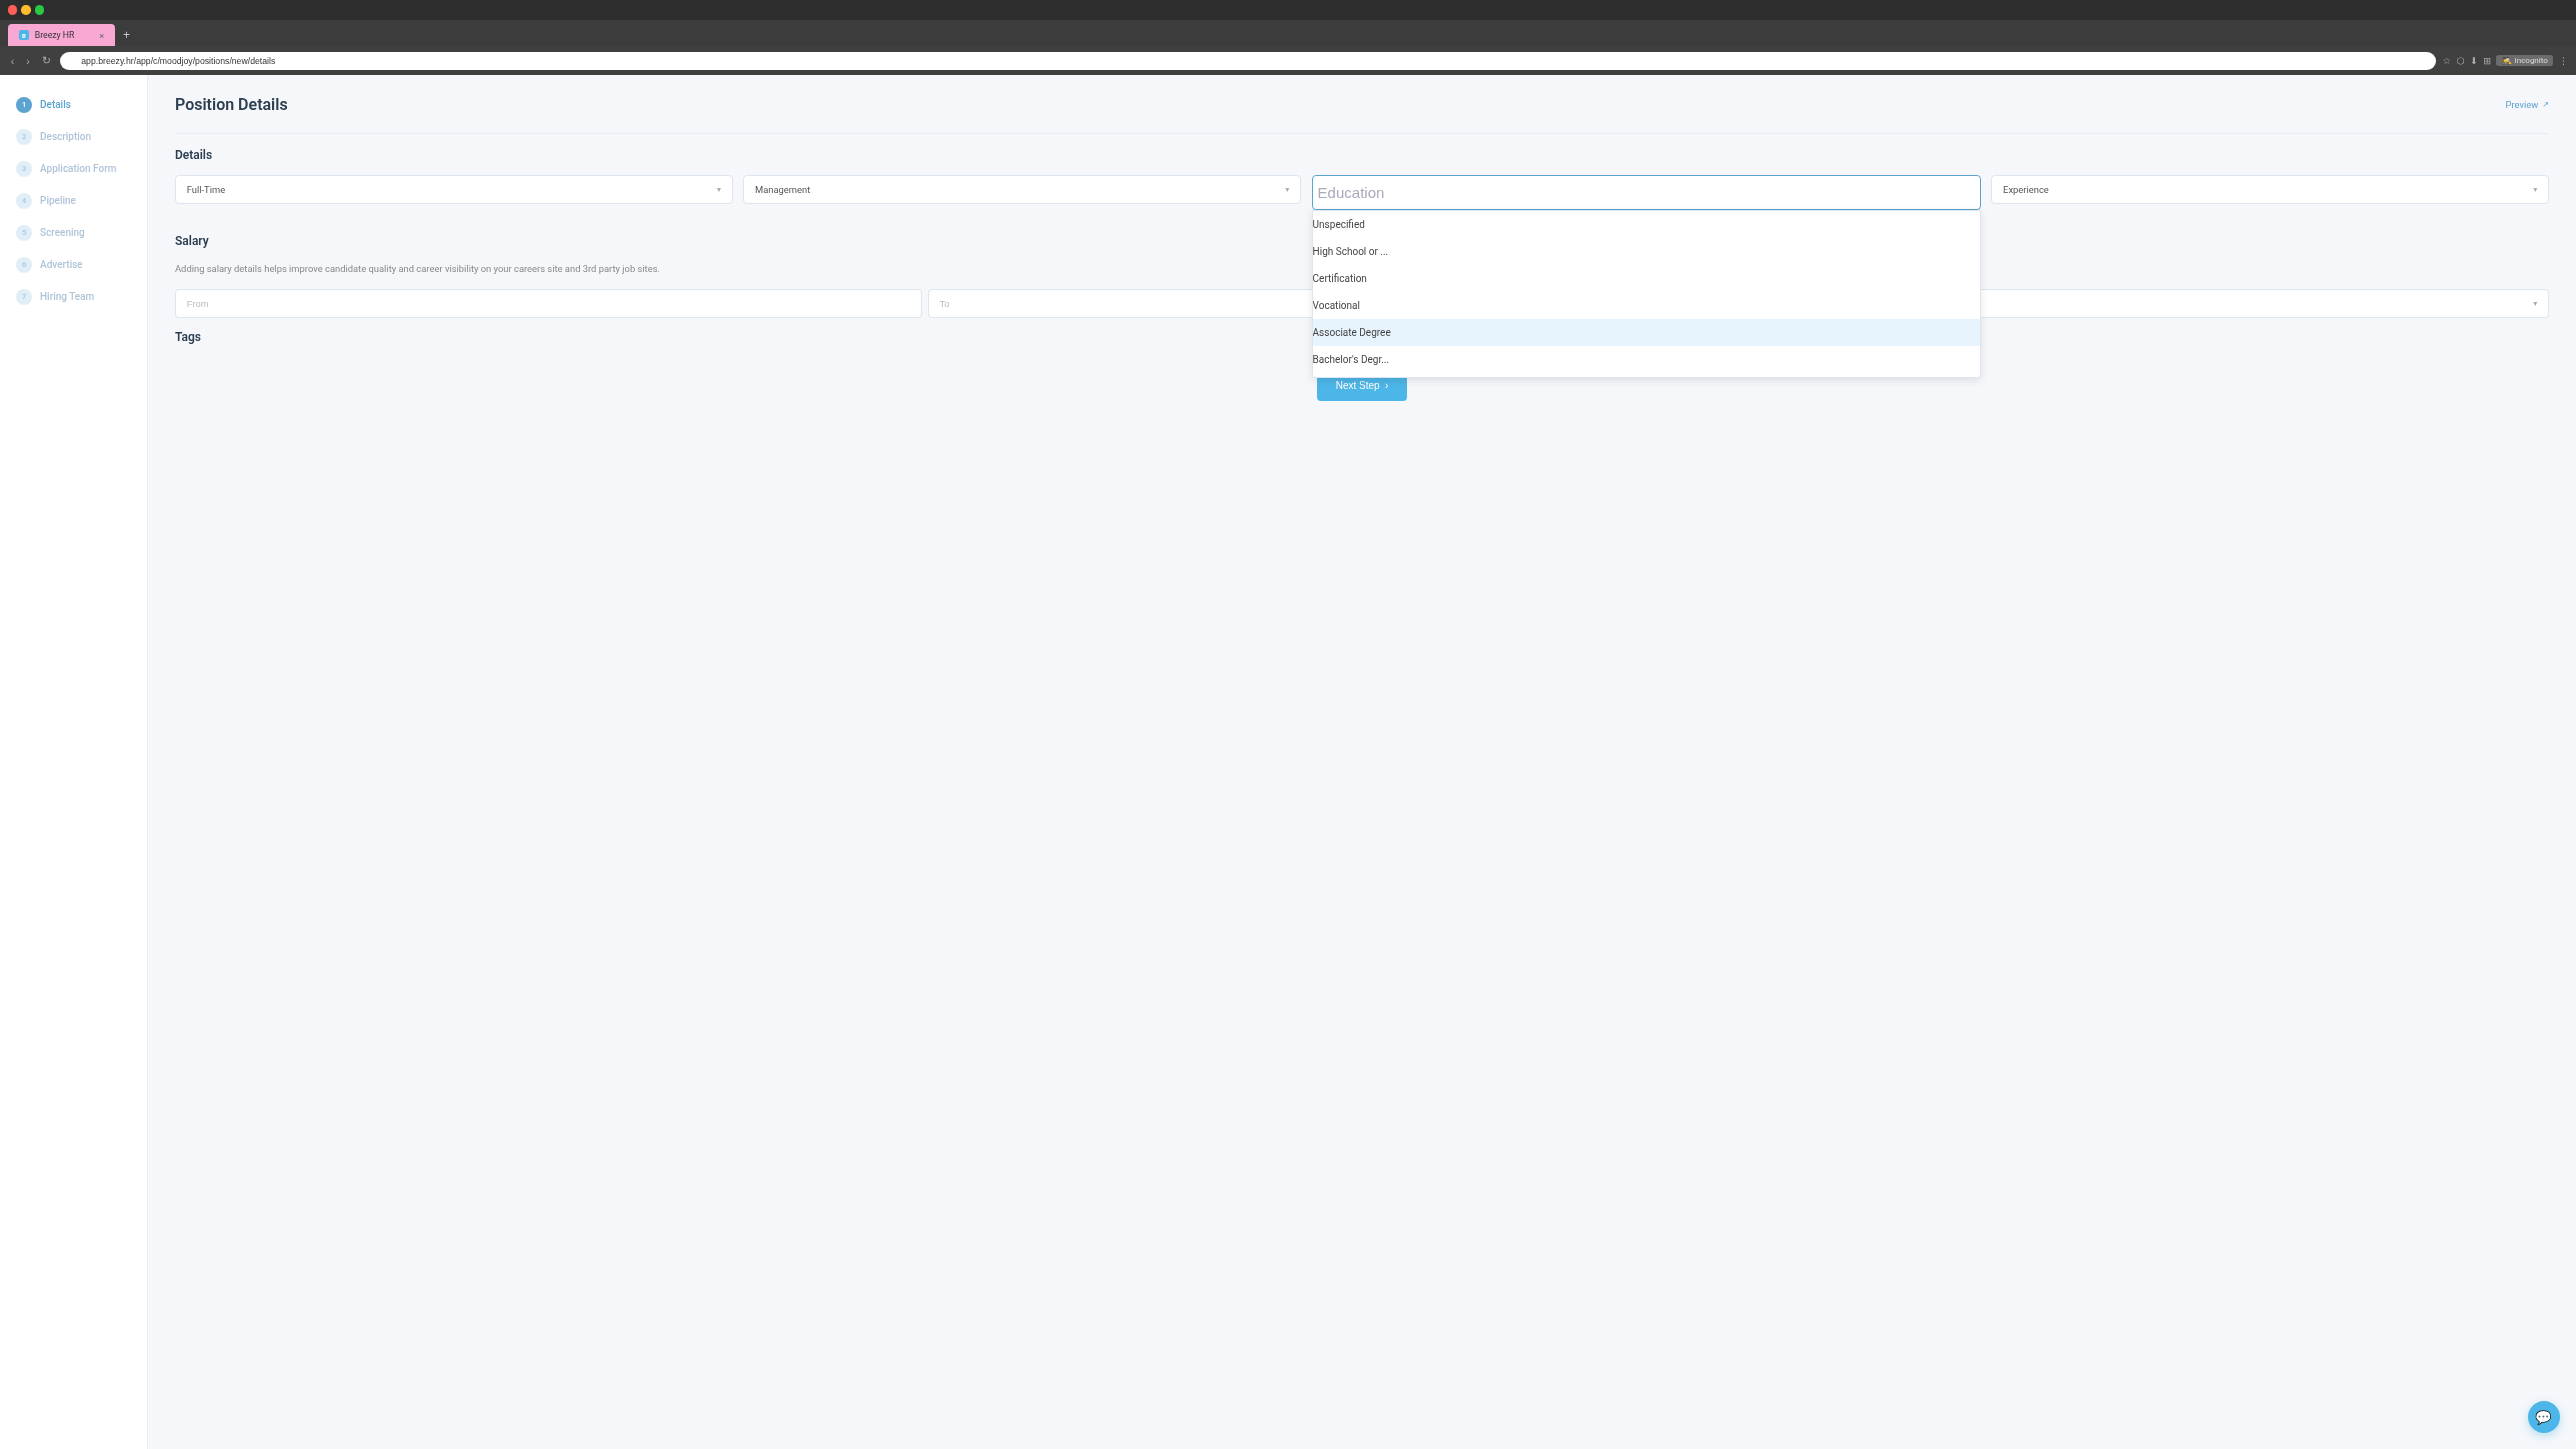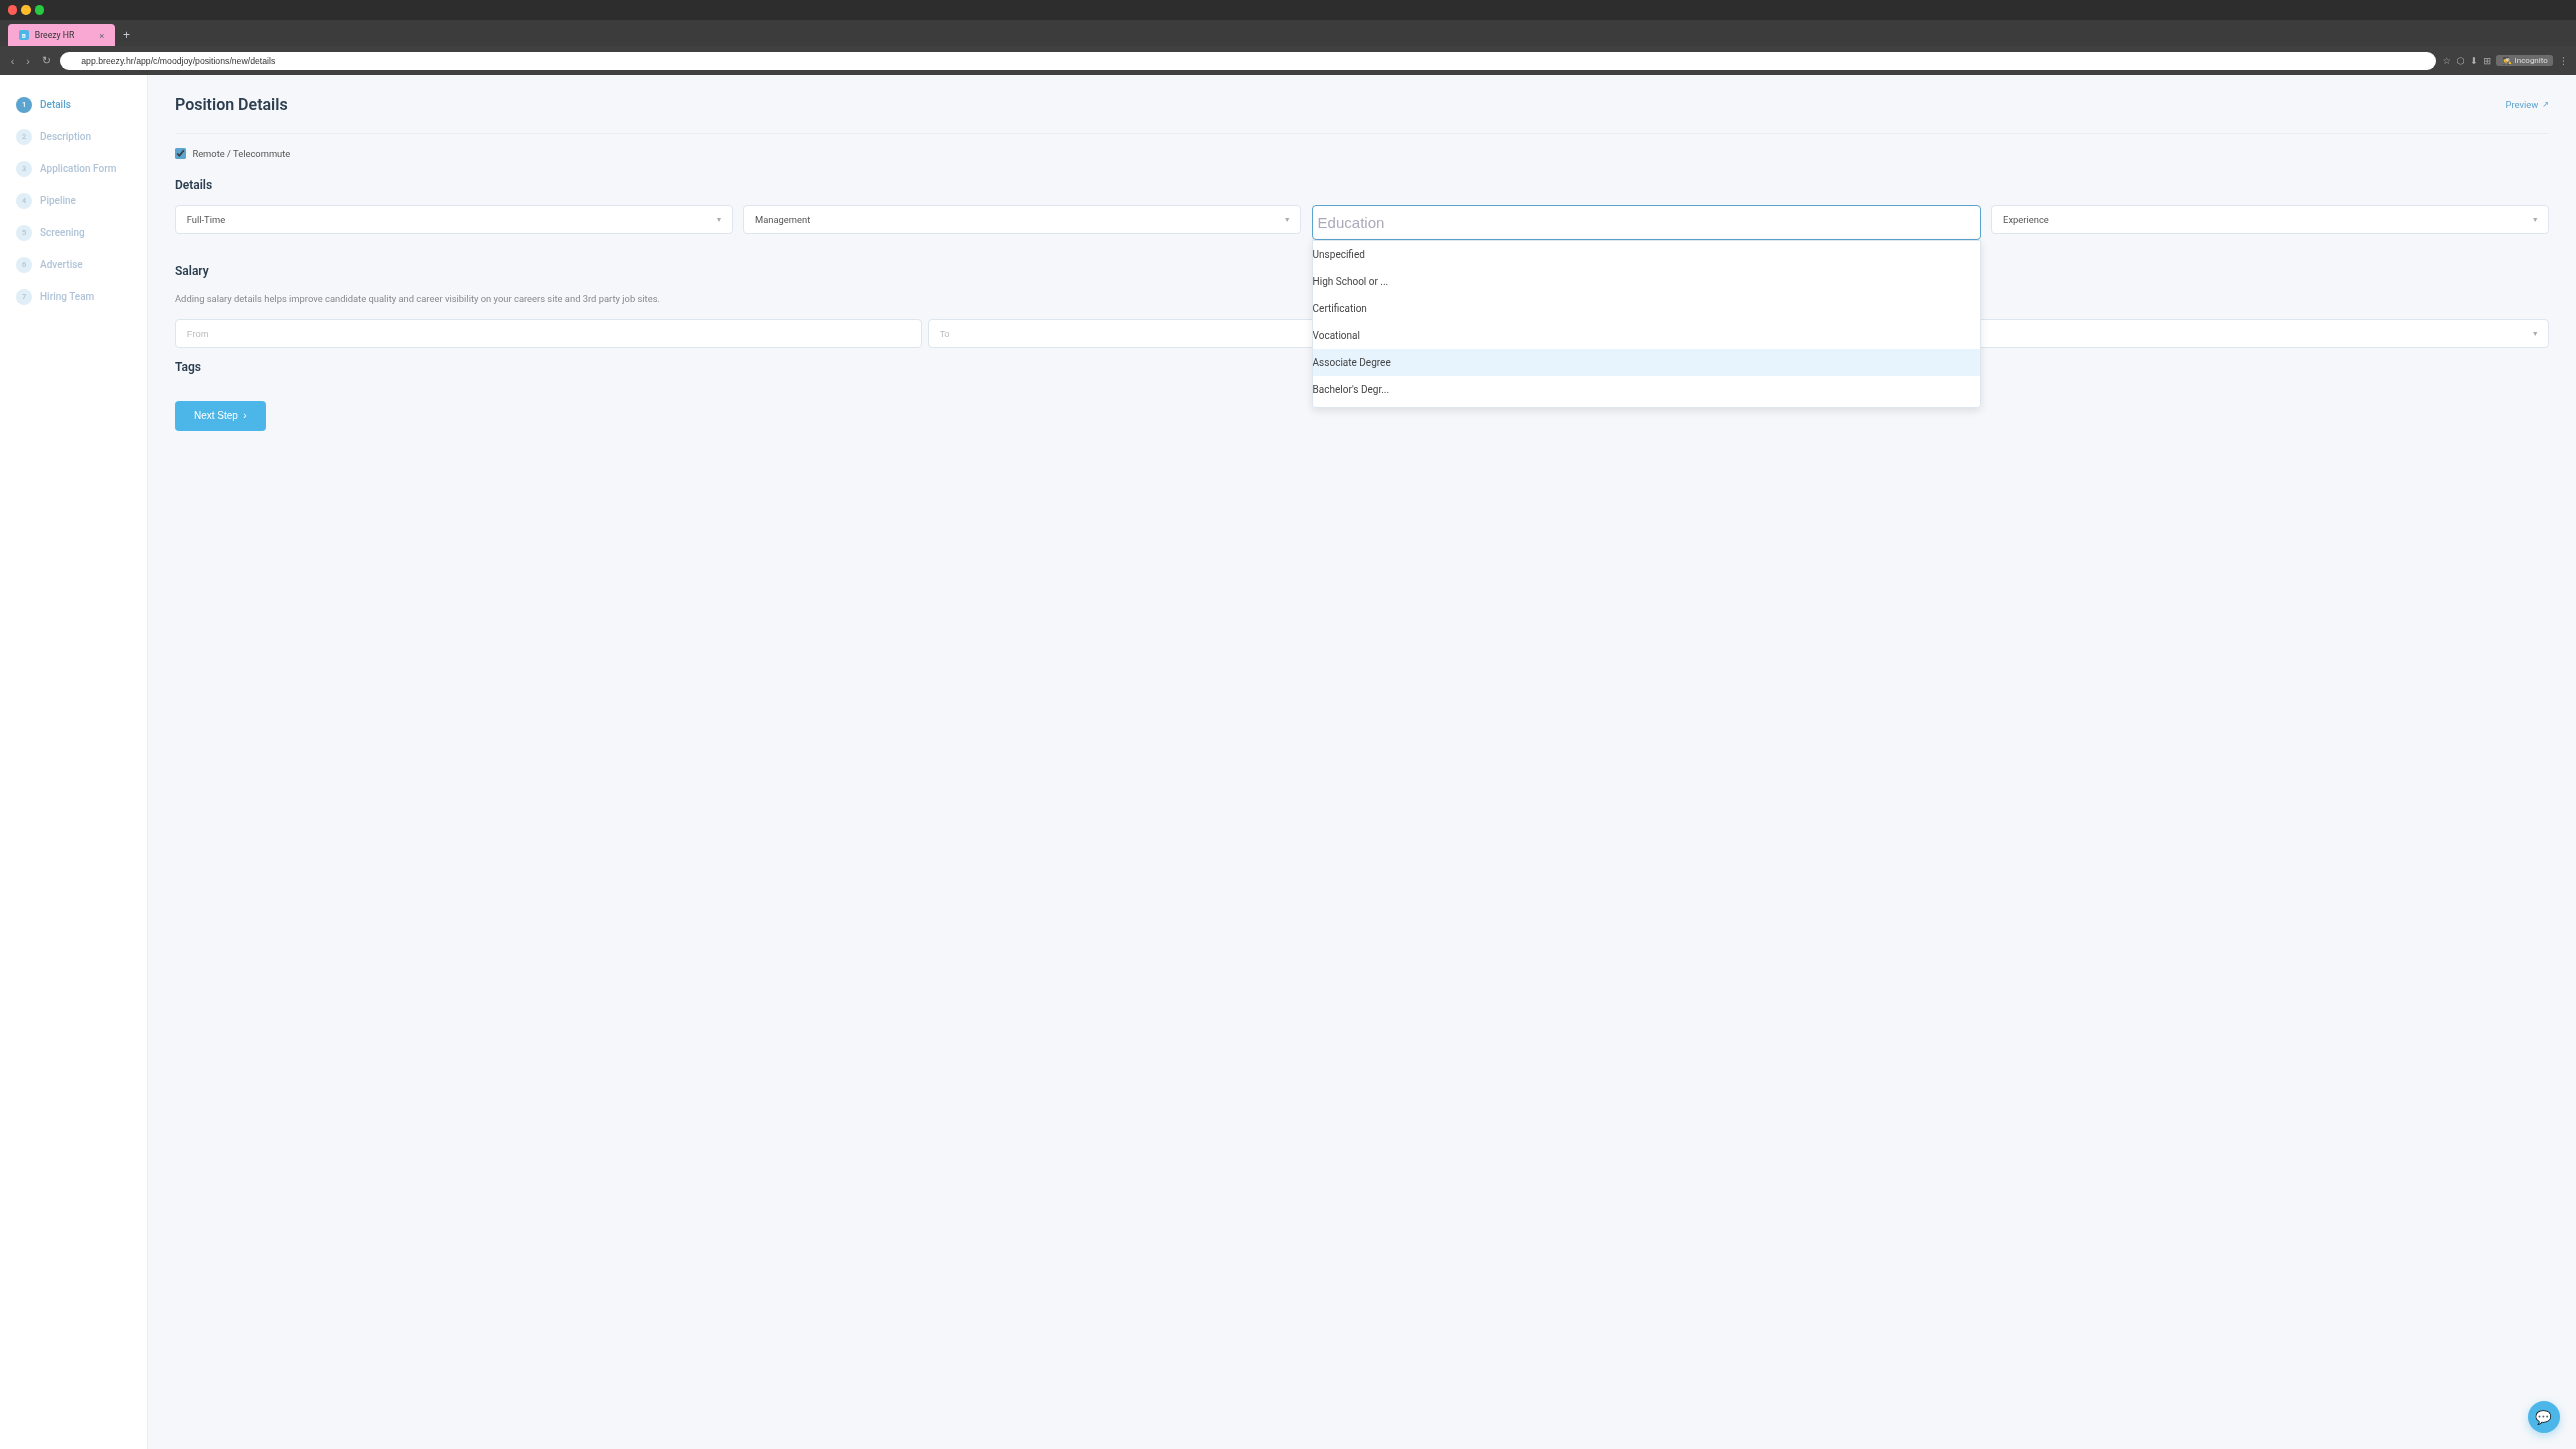--- a/index.html
+++ b/index.html
@@ -384,24 +384,20 @@
     <div class="page-header">
       <h1 class="page-title">Position Details</h1>
       <a class="preview-link">
         <span>Preview</span>
         <span class="preview-icon">↗</span>
       </a>
     </div>
 
     <div class="section-divider"></div>
 
-    <div class="remote-checkbox">
-      <input type="checkbox" class="checkbox-input" checked="" style="">
-      <label class="checkbox-label">Remote / Telecommute</label>
-    </div>
 
     <h2 class="section-title">Details</h2>
 
     <div class="details-row">
 
       <div class="select-wrapper">
         <div class="select-box-inner">
           <span>Full-Time</span>
           <span class="chevron">▾</span>
         </div>
@@ -450,21 +446,21 @@
             <span class="chevron">▾</span>
           </div>
         </div>
       </div>
     </div>
 
     <div class="tags-section">
       <h2 class="section-title">Tags</h2>
     </div>
 
-    <div style="display: flex; justify-content: flex-start; margin-top: 27px;">
+    <div style="display: flex; justify-content: center; margin-top: 27px;">
       <button class="next-step-btn">
         <span>Next Step</span>
         <span>›</span>
       </button>
     </div>
 
   </div>
 </div>
 
 <div class="chat-bubble">

